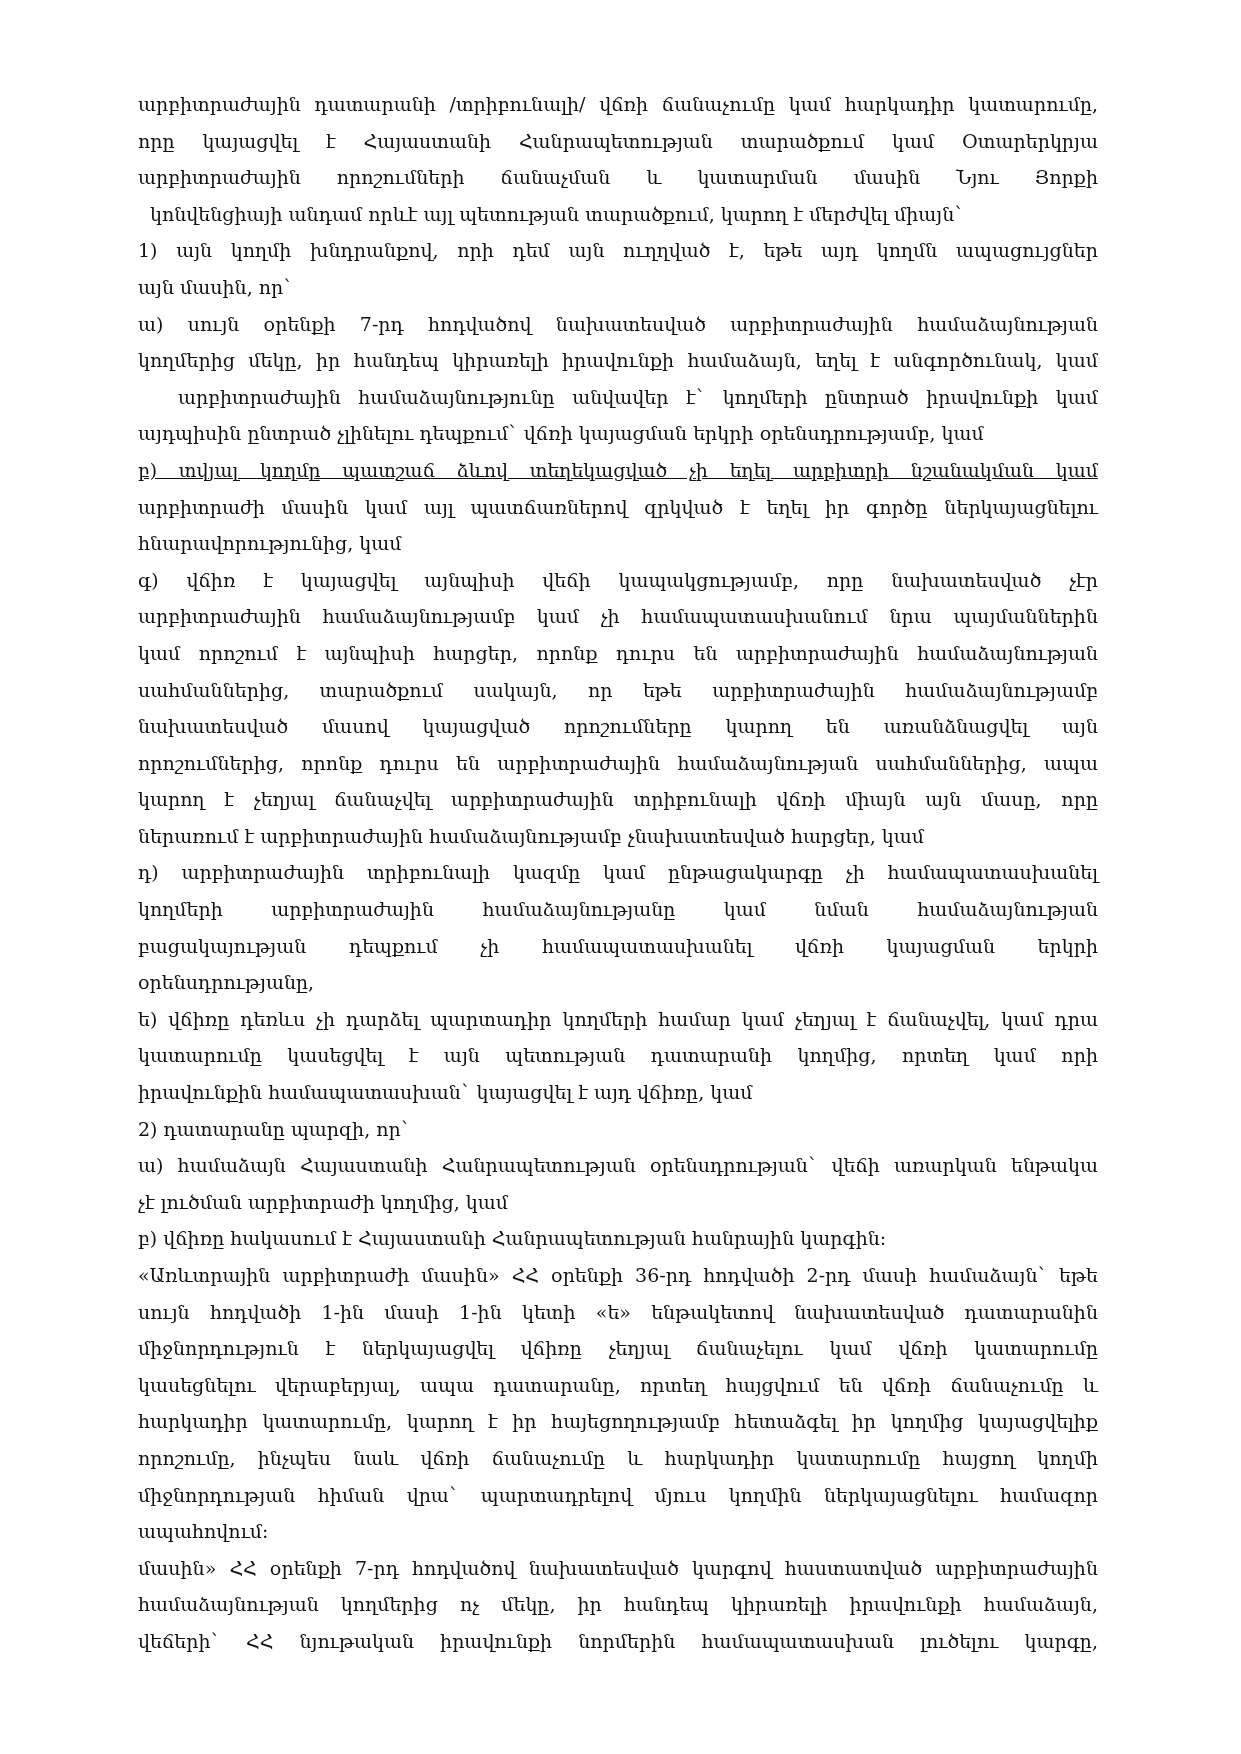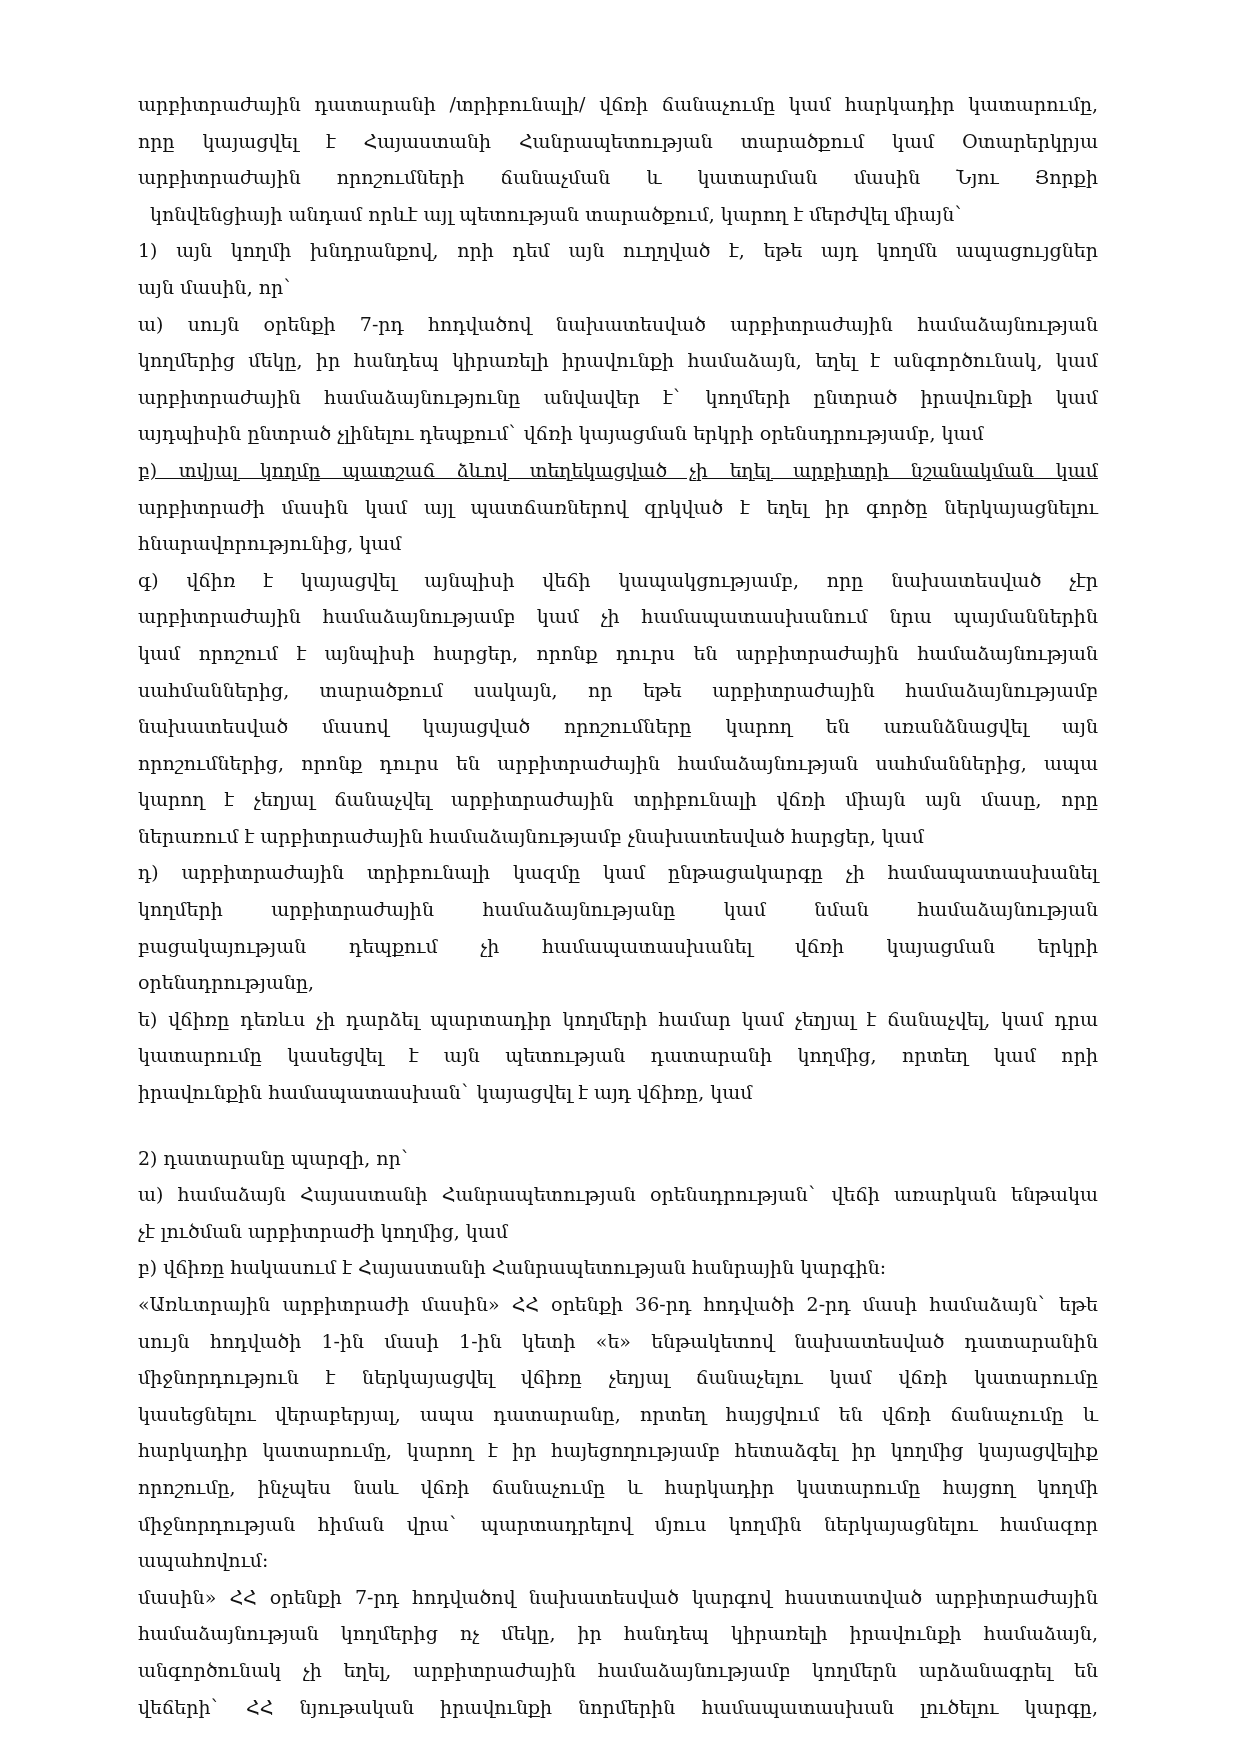--- a/index.html
+++ b/index.html
@@ -40,21 +40,21 @@
   </div>
 
   <div>
     <span class="line" style="white-space: nowrap;">1) այն կողմի խնդրանքով, որի դեմ այն ուղղված է, եթե այդ կողմն ապացույցներ</span>
     <span class="line last" style="white-space: nowrap;">այն մասին, որ`</span>
   </div>
 
   <div>
     <span class="line" style="white-space: nowrap;">ա) սույն օրենքի 7-րդ հոդվածով նախատեսված արբիտրաժային համաձայնության</span>
     <span class="line" style="white-space: nowrap;">կողմերից մեկը, իր հանդեպ կիրառելի իրավունքի համաձայն, եղել է անգործունակ, կամ</span>
-    <span class="line" style="white-space: nowrap;">արբիտրաժային համաձայնությունը անվավեր է` կողմերի ընտրած իրավունքի կամ</span>
+    <span class="line" style="white-space: nowrap; margin-left: 40px;">արբիտրաժային համաձայնությունը անվավեր է` կողմերի ընտրած իրավունքի կամ</span>
     <span class="line last" style="white-space: nowrap;">այդպիսին ընտրած չլինելու դեպքում` վճռի կայացման երկրի օրենսդրությամբ, կամ</span>
   </div>
 
   <div>
     <span class="line" style="white-space: nowrap; text-decoration: underline;">բ) տվյալ կողմը պատշաճ ձևով տեղեկացված չի եղել արբիտրի նշանակման կամ</span>
     <span class="line" style="white-space: nowrap;">արբիտրաժի մասին կամ այլ պատճառներով զրկված է եղել իր գործը ներկայացնելու</span>
     <span class="line last" style="white-space: nowrap;">հնարավորությունից, կամ</span>
   </div>
 
   <div>
@@ -75,21 +75,21 @@
     <span class="line last" style="white-space: nowrap;">օրենսդրությանը,</span>
   </div>
 
   <div>
     <span class="line" style="white-space: nowrap;">ե) վճիռը դեռևս չի դարձել պարտադիր կողմերի համար կամ չեղյալ է ճանաչվել, կամ դրա</span>
     <span class="line" style="white-space: nowrap;">կատարումը կասեցվել է այն պետության դատարանի կողմից, որտեղ կամ որի</span>
     <span class="line last" style="white-space: nowrap;">իրավունքին համապատասխան` կայացվել է այդ վճիռը, կամ</span>
   </div>
 
   <div>
-    <span class="line last" style="white-space: nowrap; margin-top: 29px;">2) դատարանը պարզի, որ`</span>
+    <span class="line last" style="white-space: nowrap;">2) դատարանը պարզի, որ`</span>
   </div>
 
   <div>
     <span class="line" style="white-space: nowrap;">ա) համաձայն Հայաստանի Հանրապետության օրենսդրության` վեճի առարկան ենթակա</span>
     <span class="line last" style="white-space: nowrap;">չէ լուծման արբիտրաժի կողմից, կամ</span>
   </div>
 
   <div>
     <span class="line last" style="white-space: nowrap;">բ) վճիռը հակասում է Հայաստանի Հանրապետության հանրային կարգին:</span>
   </div>
@@ -101,17 +101,16 @@
     <span class="line" style="white-space: nowrap;">կասեցնելու վերաբերյալ, ապա դատարանը, որտեղ հայցվում են վճռի ճանաչումը և</span>
     <span class="line" style="white-space: nowrap;">հարկադիր կատարումը, կարող է իր հայեցողությամբ հետաձգել իր կողմից կայացվելիք</span>
     <span class="line" style="white-space: nowrap;">որոշումը, ինչպես նաև վճռի ճանաչումը և հարկադիր կատարումը հայցող կողմի</span>
     <span class="line" style="white-space: nowrap;">միջնորդության հիման վրա` պարտադրելով մյուս կողմին ներկայացնելու համազոր</span>
     <span class="line last" style="white-space: nowrap;">ապահովում:</span>
   </div>
 
   <div>
     <span class="line" style="white-space: nowrap;">մասին» ՀՀ օրենքի 7-րդ հոդվածով նախատեսված կարգով հաստատված արբիտրաժային</span>
     <span class="line" style="white-space: nowrap;">համաձայնության կողմերից ոչ մեկը, իր հանդեպ կիրառելի իրավունքի համաձայն,</span>
-    <span class="line" style="white-space: nowrap;">անգործունակ չի եղել, արբիտրաժային համաձայնությամբ կողմերն արձանագրել են</span>
     <span class="line" style="white-space: nowrap;">վեճերի` ՀՀ նյութական իրավունքի նորմերին համապատասխան լուծելու կարգը,</span>
   </div>
 
 </div>
 
 </body></html>

